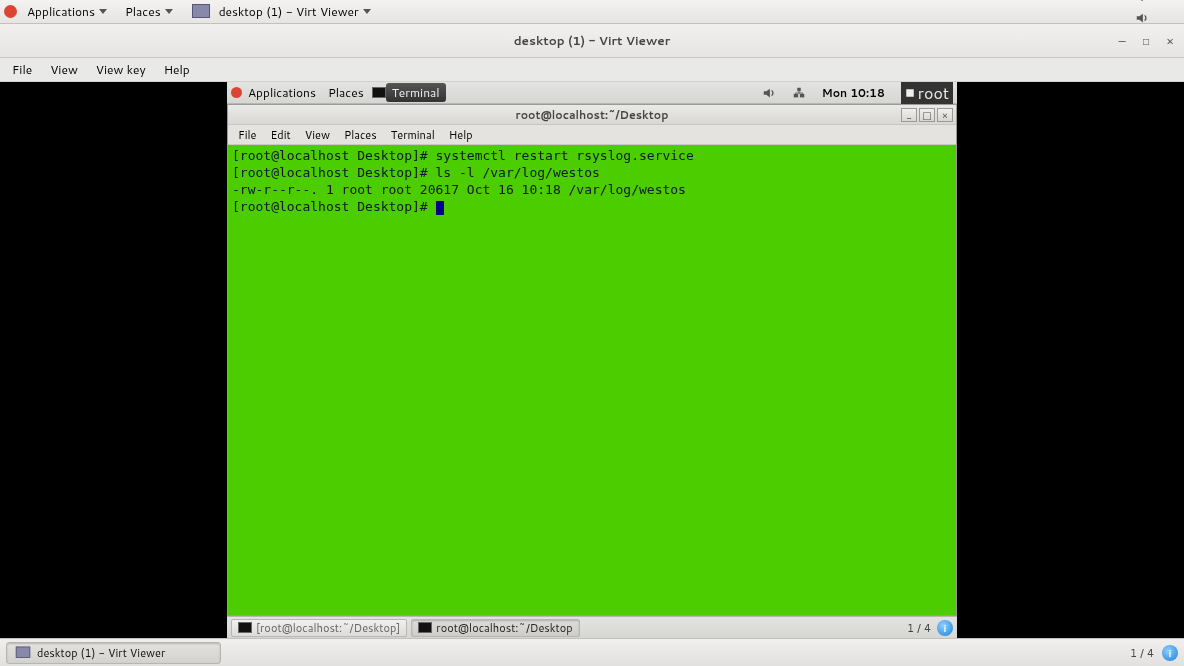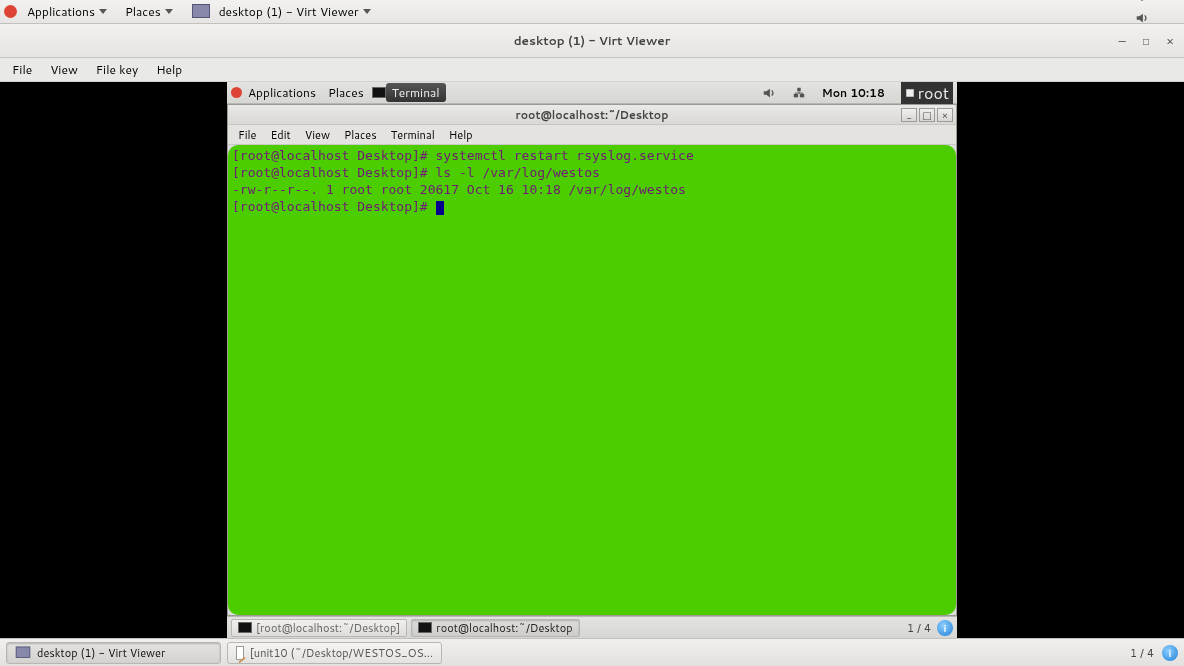--- a/index.html
+++ b/index.html
@@ -105,26 +105,25 @@
   }
   .term-menu {
     height:20px; background:#e4e3e0;border-bottom:1px solid #cac8c4;
     display:flex;align-items:center;padding:0 4px;gap:2px; font-size:11px;
   }
   .term-menu .tm { padding:1px 6px; cursor:pointer;}
   .term-body {
     flex:1; background:#4bcd00;
     font-family:"DejaVu Sans Mono", monospace;
     font-size:13px;
-    color:#701a75;
+    color:#0f172a;
     padding:2px 4px;
     line-height:17px;
     white-space:pre;
     overflow:hidden;
-    border-radius:10px;
   }
   .cursor-block { display:inline-block;width:8px;height:14px;background:#00008b;vertical-align:middle;}
 
   .guest-bottom-bar {
     position:absolute; left:0;bottom:0;height:22px;width:100%;
     background:linear-gradient(#e3e3e1,#d6d6d3);
     border-top:1px solid #b8b6b3;
     display:flex;align-items:center;padding:0 4px;gap:4px;
   }
   .taskbtn {
@@ -224,21 +223,21 @@
     <div class="title">desktop (1) - Virt Viewer</div>
     <div class="ctrls">
       <div class="win-btn">—</div>
       <div class="win-btn">☐</div>
       <div class="win-btn">✕</div>
     </div>
   </div>
   <div class="virt-menubar">
     <div class="m">File</div>
     <div class="m">View</div>
-    <div class="m">File key</div>
+    <div class="m">View key</div>
     <div class="m">Help</div>
   </div>
 
   <div class="vm-area">
     <div class="guest">
 
       <div class="guest-top">
         <span class="icon-red" style="width:11px;height:11px;"></span>
         <div class="gm">Applications</div>
         <div class="gm">Places</div>
@@ -309,21 +308,17 @@
 
     </div>
   </div>
 </div>
 
 <div class="host-bottom-bar">
   <div class="hb-task active">
     <span class="task-icon" style="transform:scale(0.8);"></span>
     <span>desktop (1) - Virt Viewer</span>
   </div>
-  <div class="hb-task">
-    <span class="small-gedit-ico"></span>
-    <span>[unit10 (~/Desktop/WESTOS_OS...</span>
-  </div>
   <div class="hb-right">
     <span>1 / 4</span>
     <span class="blue-circle">i</span>
   </div>
 </div>
 
 </body></html>

